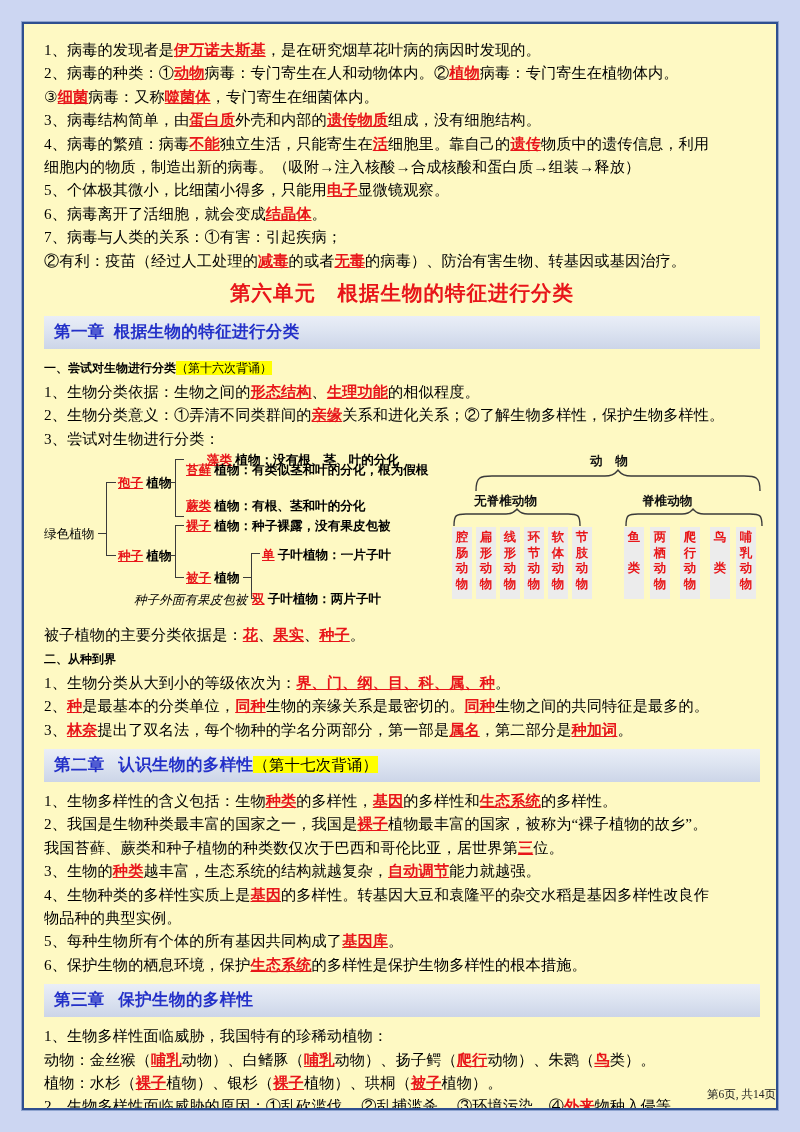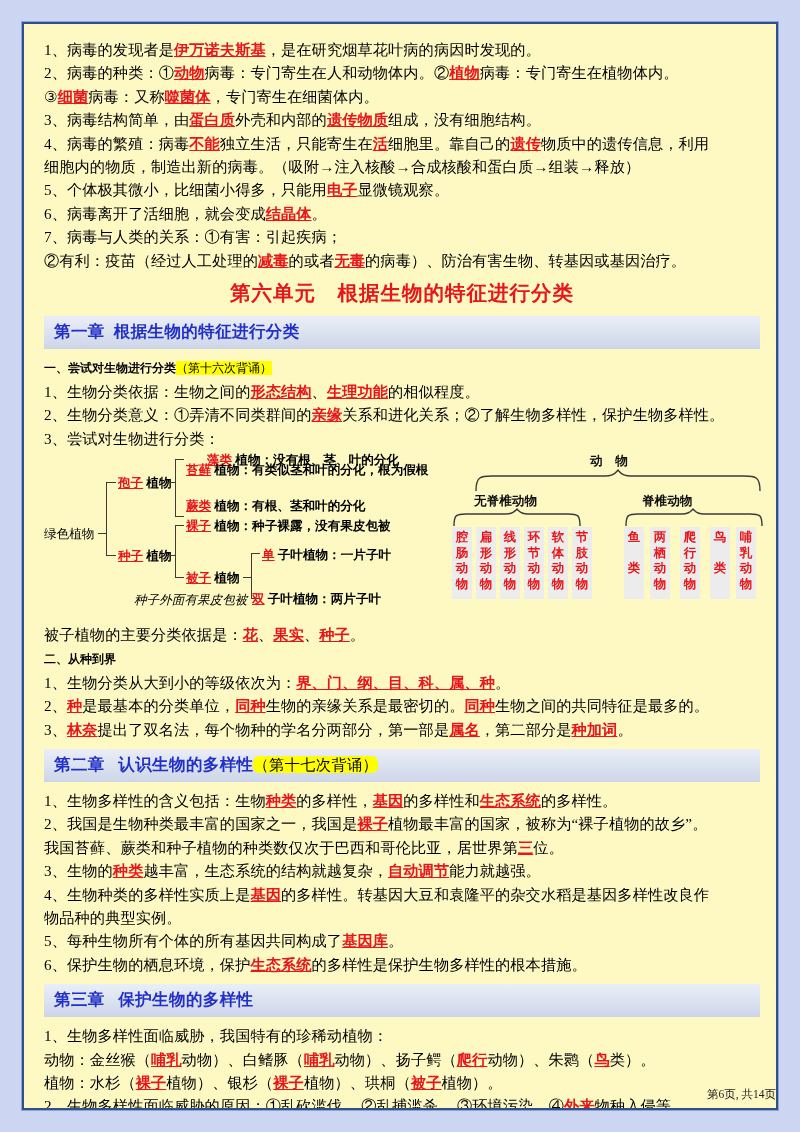--- a/index.html
+++ b/index.html
@@ -243,21 +243,21 @@
   </div>
 
   <div class="ln">被子植物的主要分类依据是：<span class="ru">花</span>、<span class="ru">果实</span>、<span class="ru">种子</span>。</div>
   <div class="sec-head">二、从种到界</div>
   <div class="ln">1、生物分类从大到小的等级依次为：<span class="ru">界、门、纲、目、科、属、种</span>。</div>
   <div class="ln">2、<span class="ru">种</span>是最基本的分类单位，<span class="ru">同种</span>生物的亲缘关系是最密切的。<span class="ru">同种</span>生物之间的共同特征是最多的。</div>
   <div class="ln">3、<span class="ru">林奈</span>提出了双名法，每个物种的学名分两部分，第一部是<span class="ru">属名</span>，第二部分是<span class="ru">种加词</span>。</div>
 
   <div class="chap-bar" style="margin-top:8px;">
     <span>第二章</span>
-    &nbsp;&nbsp;<span>认识生物的多样性</span><span class="hl nb" style="font-weight:normal;color:#000;font-size:15.2px;border-radius:6px;">（第十七次背诵）</span>
+    &nbsp;&nbsp;<span>认识生物的多样性</span><span class="hl nb" style="font-weight:normal;color:#000;font-size:15.2px;">（第十七次背诵）</span>
   </div>
 
   <div>
     <div class="ln">1、生物多样性的含义包括：生物<span class="ru">种类</span>的多样性，<span class="ru">基因</span>的多样性和<span class="ru">生态系统</span>的多样性。</div>
     <div class="ln">2、我国是生物种类最丰富的国家之一，我国是<span class="ru">裸子</span>植物最丰富的国家，被称为“裸子植物的故乡”。</div>
     <div class="ln">我国苔藓、蕨类和种子植物的种类数仅次于巴西和哥伦比亚，居世界第<span class="ru">三</span>位。</div>
     <div class="ln">3、生物的<span class="ru">种类</span>越丰富，生态系统的结构就越复杂，<span class="ru">自动调节</span>能力就越强。</div>
     <div class="ln">4、生物种类的多样性实质上是<span class="ru">基因</span>的多样性。转基因大豆和袁隆平的杂交水稻是基因多样性改良作</div>
     <div class="ln">物品种的典型实例。</div>
     <div class="ln">5、每种生物所有个体的所有基因共同构成了<span class="ru">基因库</span>。</div>

